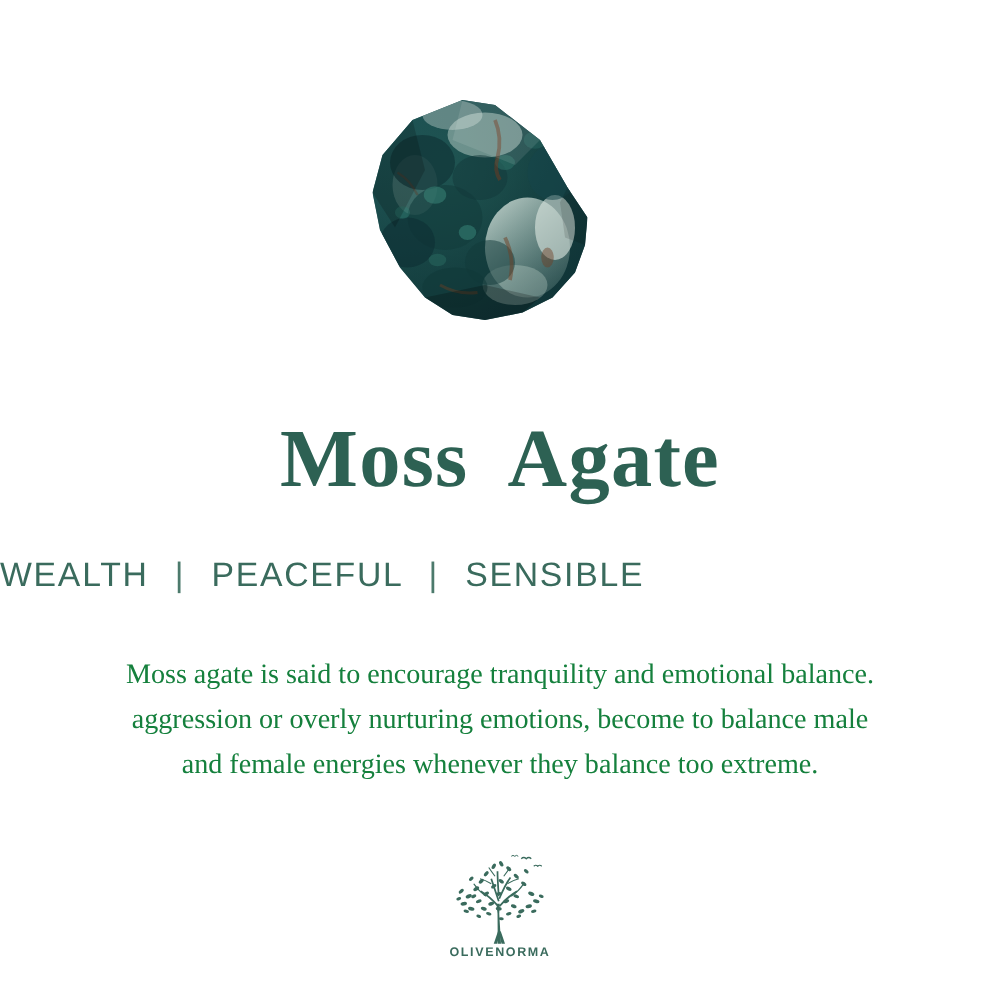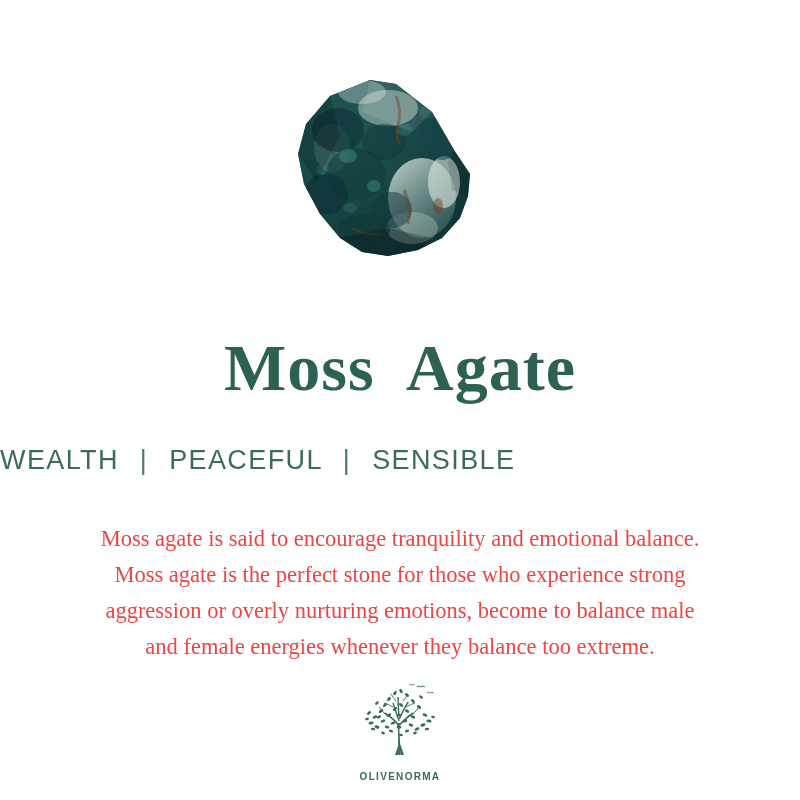--- a/index.html
+++ b/index.html
@@ -71,37 +71,37 @@
   
   .desc {
     position: absolute;
     left: 40px;
     top: 521px;
     width: 720px;
     text-align: center;
     font-family: "Liberation Serif", serif;
     font-size: 22.5px;
     line-height: 36px;
-    color: #ef4444;
+    color: #15803d;
   }
   .desc-line { display: block; white-space: nowrap; }
 
   
   .logo {
     position: absolute;
     left: 355px;
     top: 683px;
     width: 90px;
     height: 96px;
     text-align: center;
   }
   .logo-mark { display: block; width: 90px; height: 74px; }
   .logo-word {
     display: block;
-    margin-top: 14px;
+    margin-top: 0;
     font-family: "Liberation Sans", sans-serif;
     font-size: 10px;
     font-weight: 700;
     letter-spacing: 1.3px;
     color: #3a6b5d;
   }
 </style>
 </head>
 <body>
 
@@ -174,21 +174,20 @@
   <div class="keywords">
     <span>WEALTH</span>
     <span class="kw-sep">|</span>
     <span>PEACEFUL</span>
     <span class="kw-sep">|</span>
     <span>SENSIBLE</span>
   </div>
 
   <div class="desc">
     <span class="desc-line">Moss agate is said to encourage tranquility and emotional balance.</span>
-    <span class="desc-line">Moss agate is the perfect stone for those who experience strong</span>
     <span class="desc-line">aggression or overly nurturing emotions, become to balance male</span>
     <span class="desc-line">and female energies whenever they balance too extreme.</span>
   </div>
 
   <div class="logo">
     <svg class="logo-mark" viewBox="0 0 90 74" xmlns="http://www.w3.org/2000/svg">
       <g fill="#3a6b5d">
 
         <path d="M43.2,72 L43.0,48 L42.2,40 L44.8,40 L44.4,48 L45.8,72 Z"></path>
         <path d="M40,72 q2,-6 3.4,-10 l1.6,0.4 q-1.2,5 -2.2,9.6 Z"></path>

